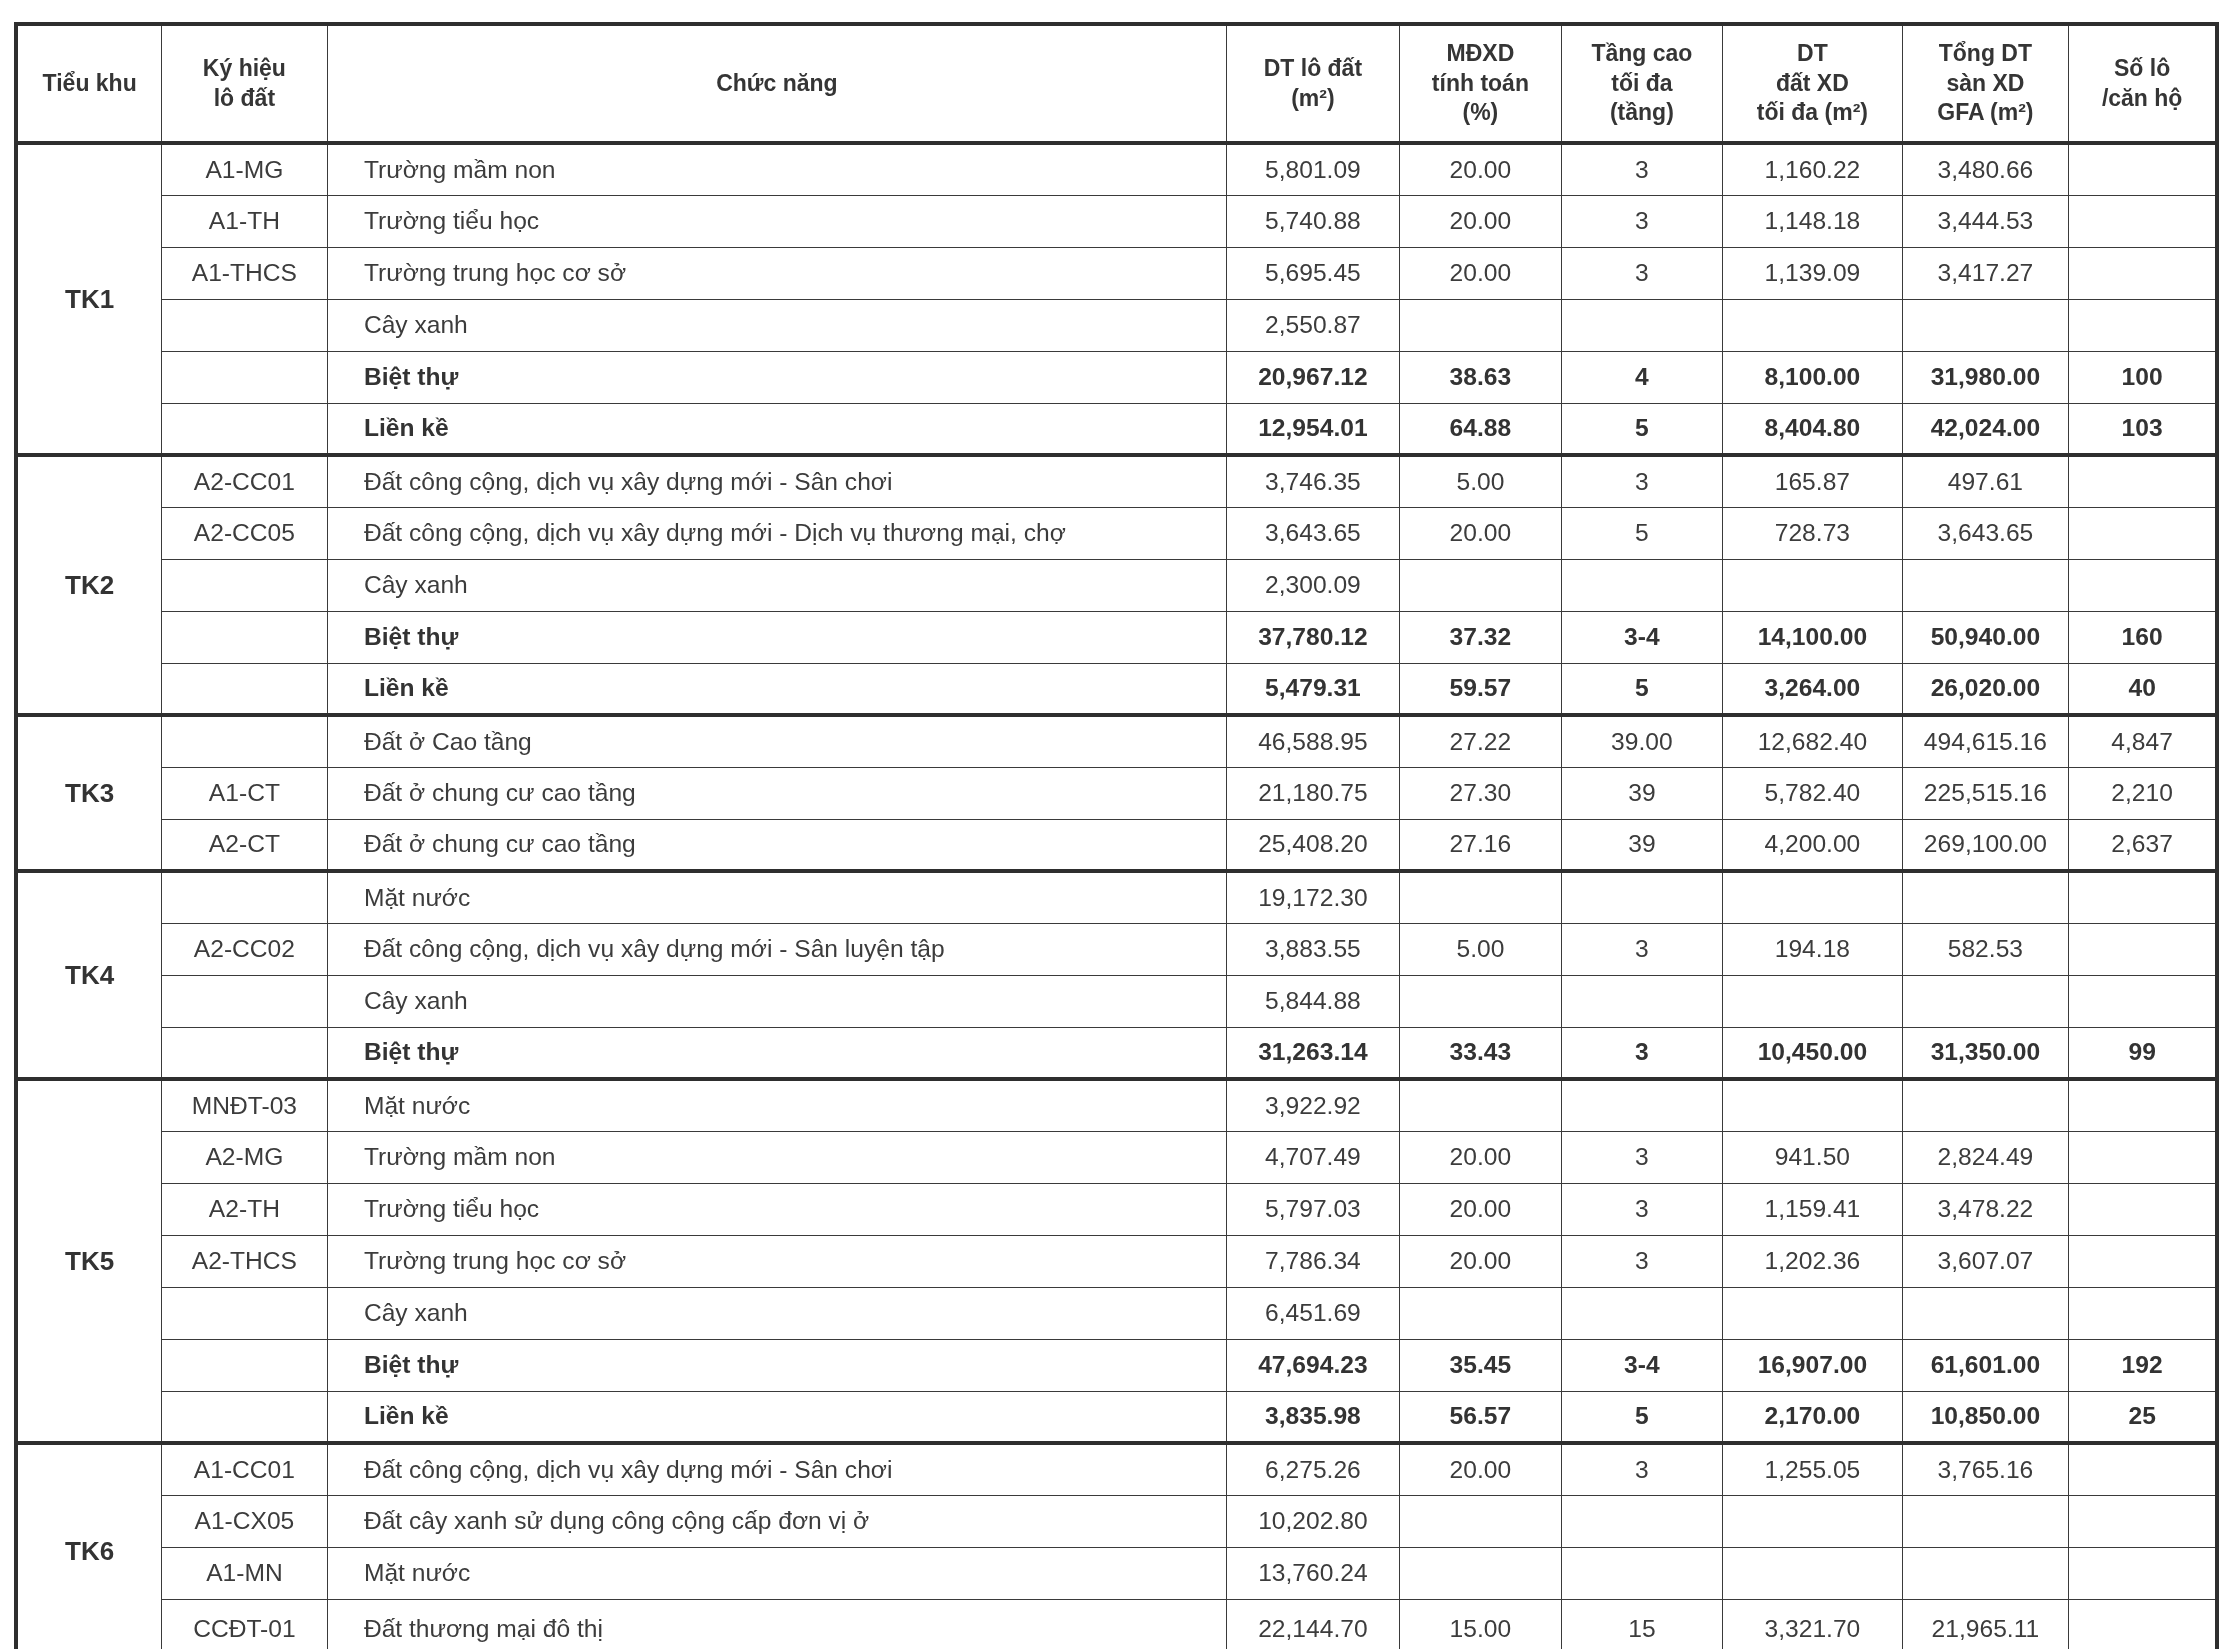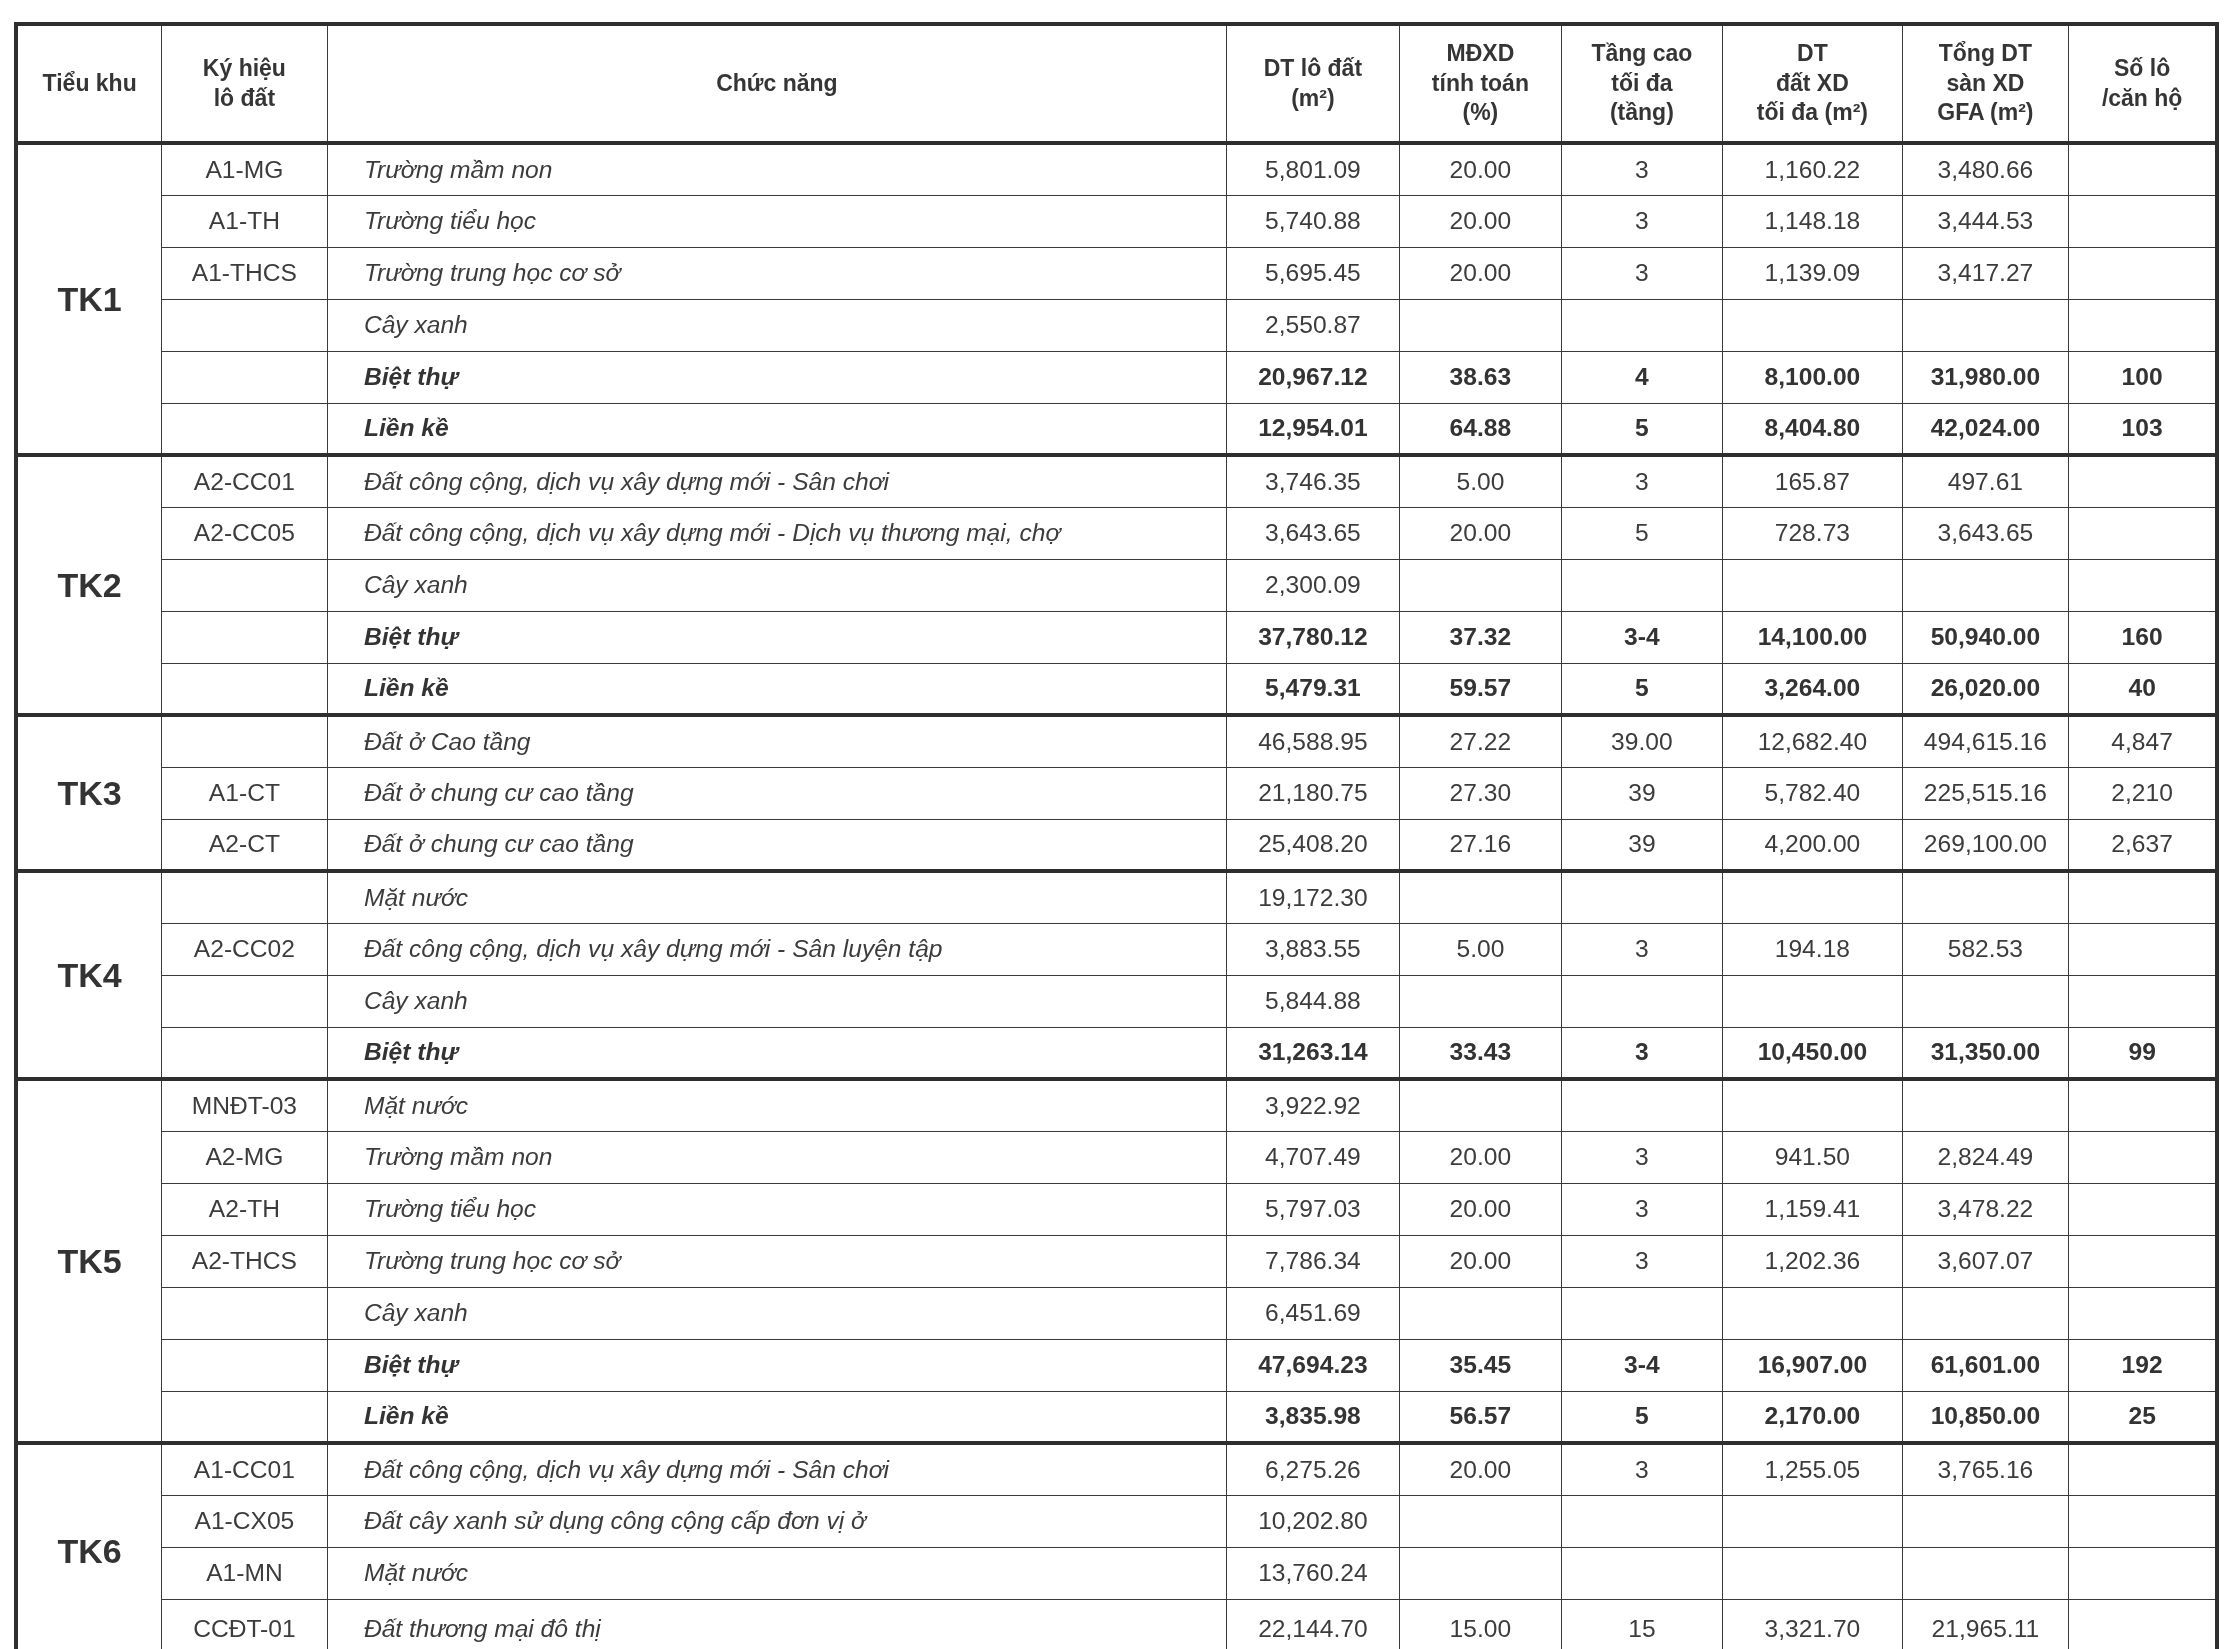--- a/index.html
+++ b/index.html
@@ -43,28 +43,27 @@
   tbody tr.last-row { height: 61px; }
   tbody td {
     font-size: 24.6px;
     text-align: center;
     padding: 0 5.1px;
     color: #3c3c3c;
   }
   tbody tr.group-start td { border-top: 4.2px solid #2e2e2e; }
   td.c-group {
     font-weight: 700;
-    font-size: 34px;
+    font-size: 26px;
     color: #333333;
   }
   td.c-func {
     text-align: left;
     padding-left: 36px;
     padding-right: 10.2px;
-    font-style: italic;
   }
   tr.bold-row td {
     font-weight: 700;
     color: #333333;
     margin-left: 45px;
   }
 </style>
 </head>
 <body>
 

